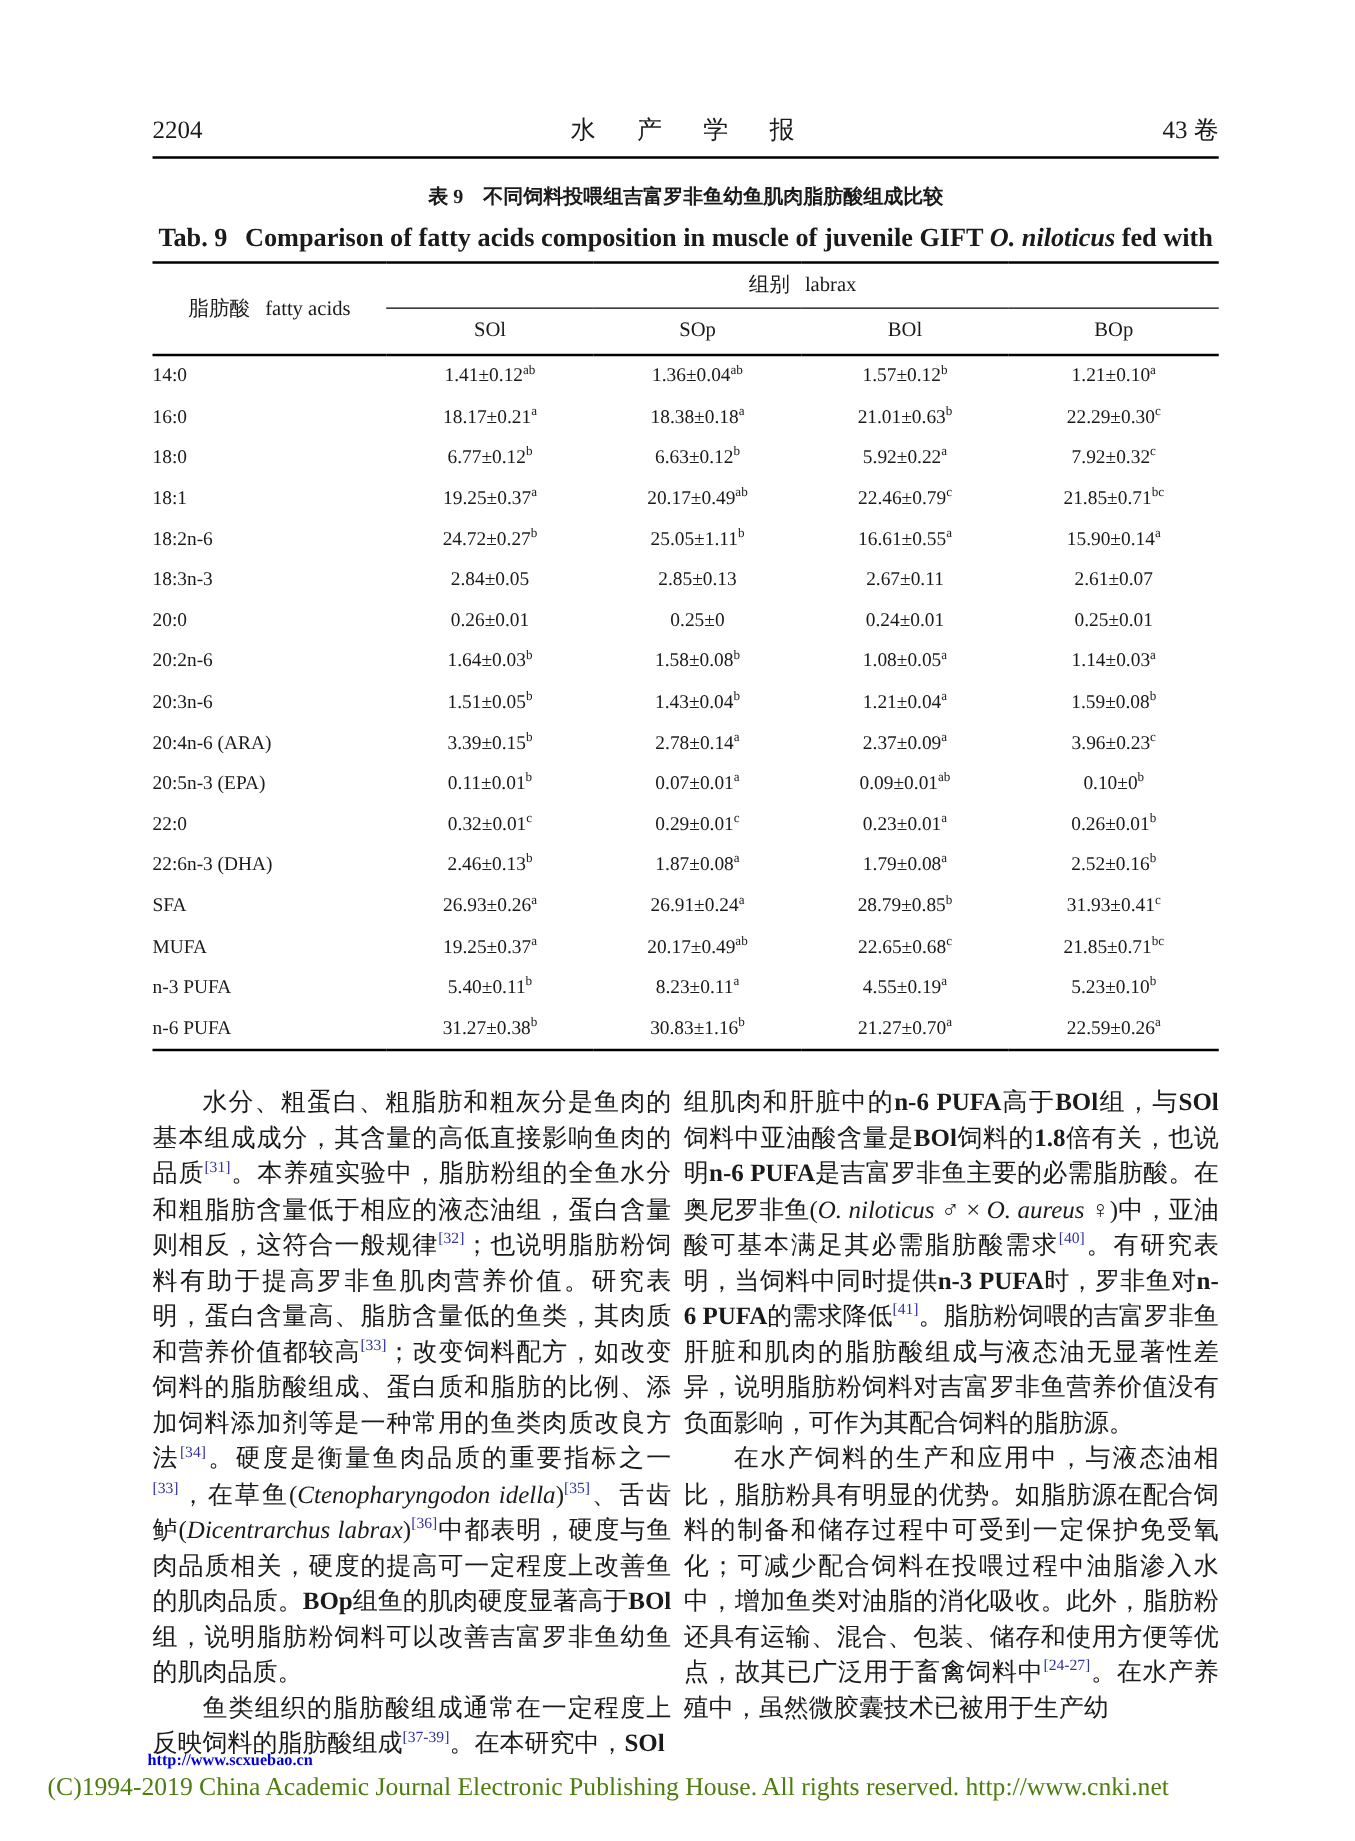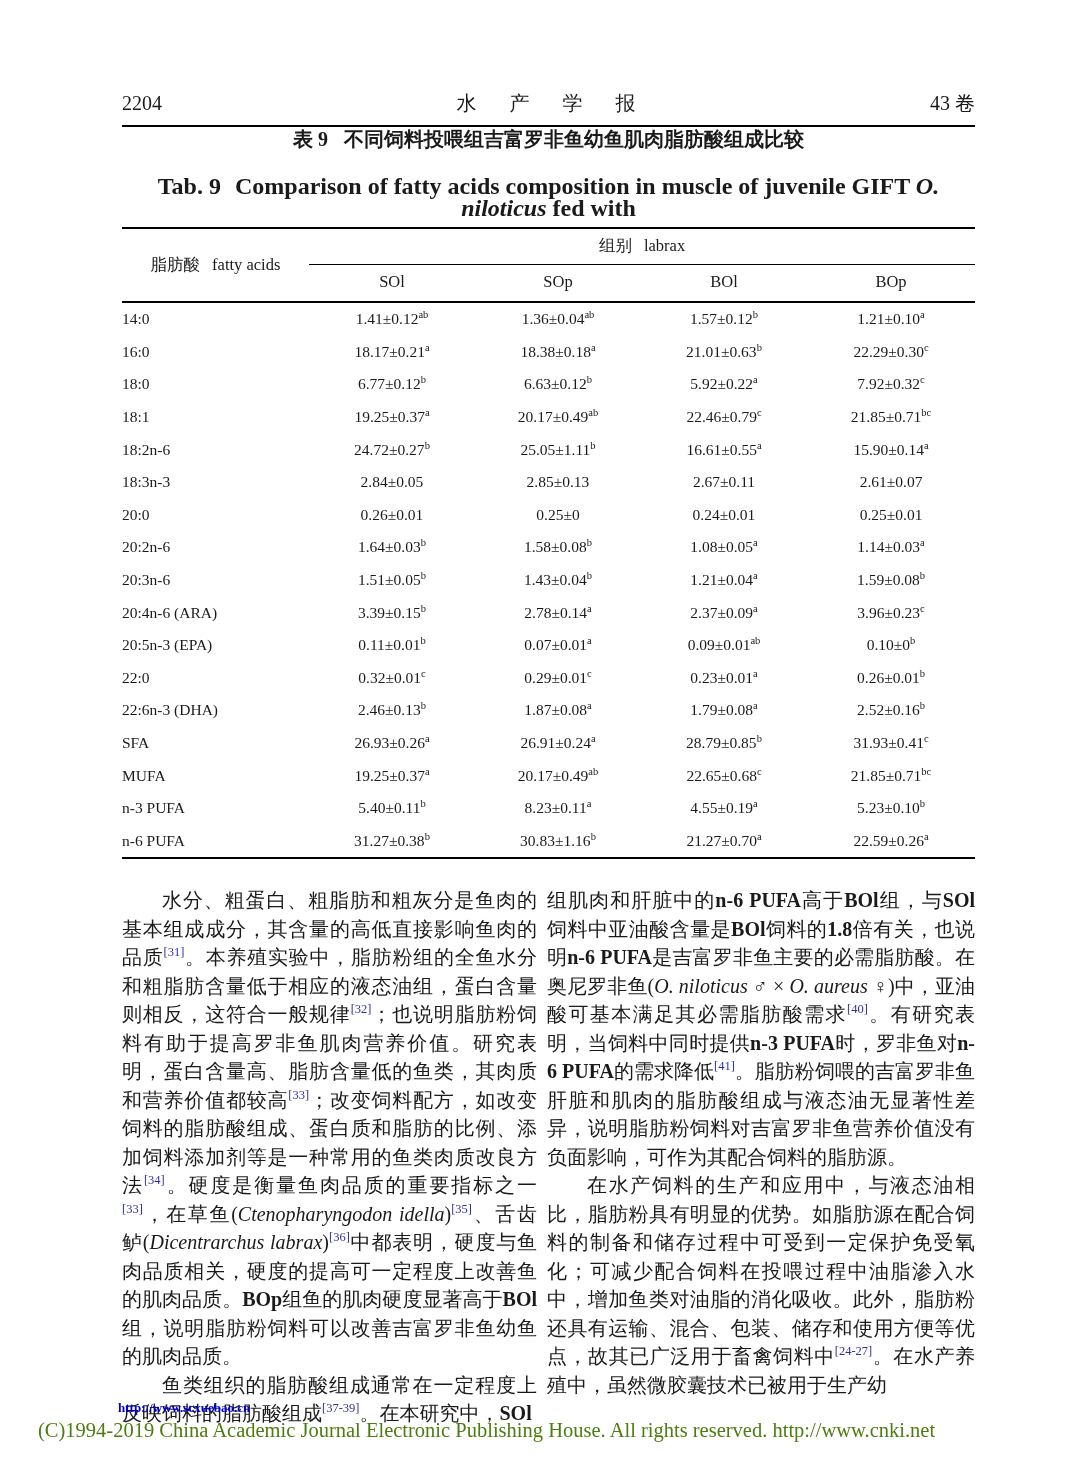--- a/index.html
+++ b/index.html
@@ -12,25 +12,25 @@
   
   .journal-header{
     display:flex;justify-content:space-between;align-items:baseline;
     padding-top:90px;font-size:20px;gap:37px;
   }
   .journal-title{letter-spacing:14px;margin-left:14px;}
   .header-rule{border:0;border-top:2.5px solid #000;margin:8px 0 0 0;}
 
   
   .caption-zh{
-    text-align:center;font-weight:bold;font-size:20px;line-height:24px;
+    margin-top:19px;text-align:center;font-weight:bold;font-size:16px;line-height:24px;
   }
   .caption-zh .gap{display:inline-block;width:16px;}
   .caption-en{
-    margin-top:24px;text-align:center;font-weight:bold;font-size:24px;line-height:22px;
+    margin-top:9px;text-align:center;font-weight:bold;font-size:21px;line-height:22px;
   }
   .caption-en .gap{display:inline-block;width:14px;}
   .caption-en .sp{font-style:italic;}
   .caption-line2{position:relative;margin-top:6px;text-align:center;
     font-weight:bold;font-size:19px;line-height:22px;}
   .unit{position:absolute;right:4px;bottom:0;font-weight:normal;font-size:18px;}
 
   
   table.fa-table{
     width:100%;margin-top:8px;border-collapse:collapse;table-layout:fixed;

